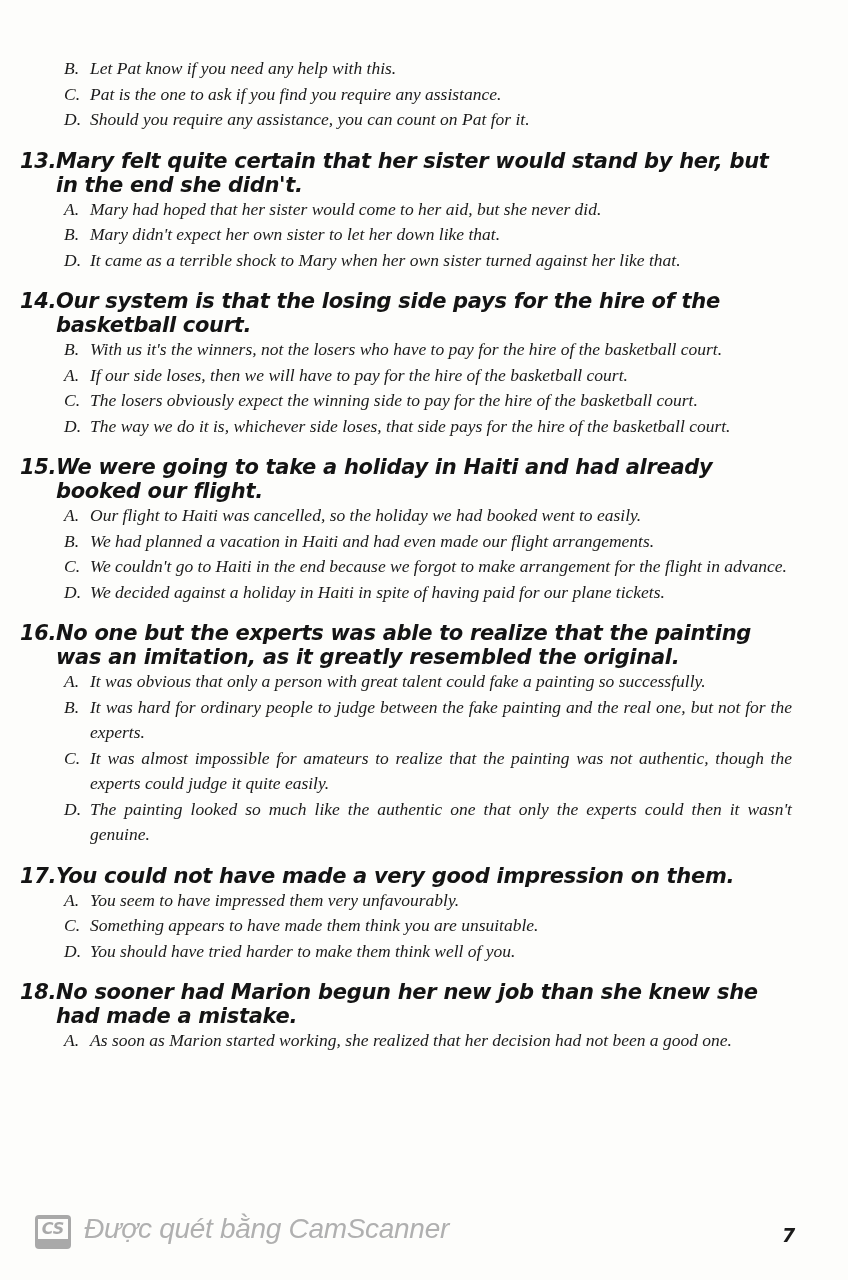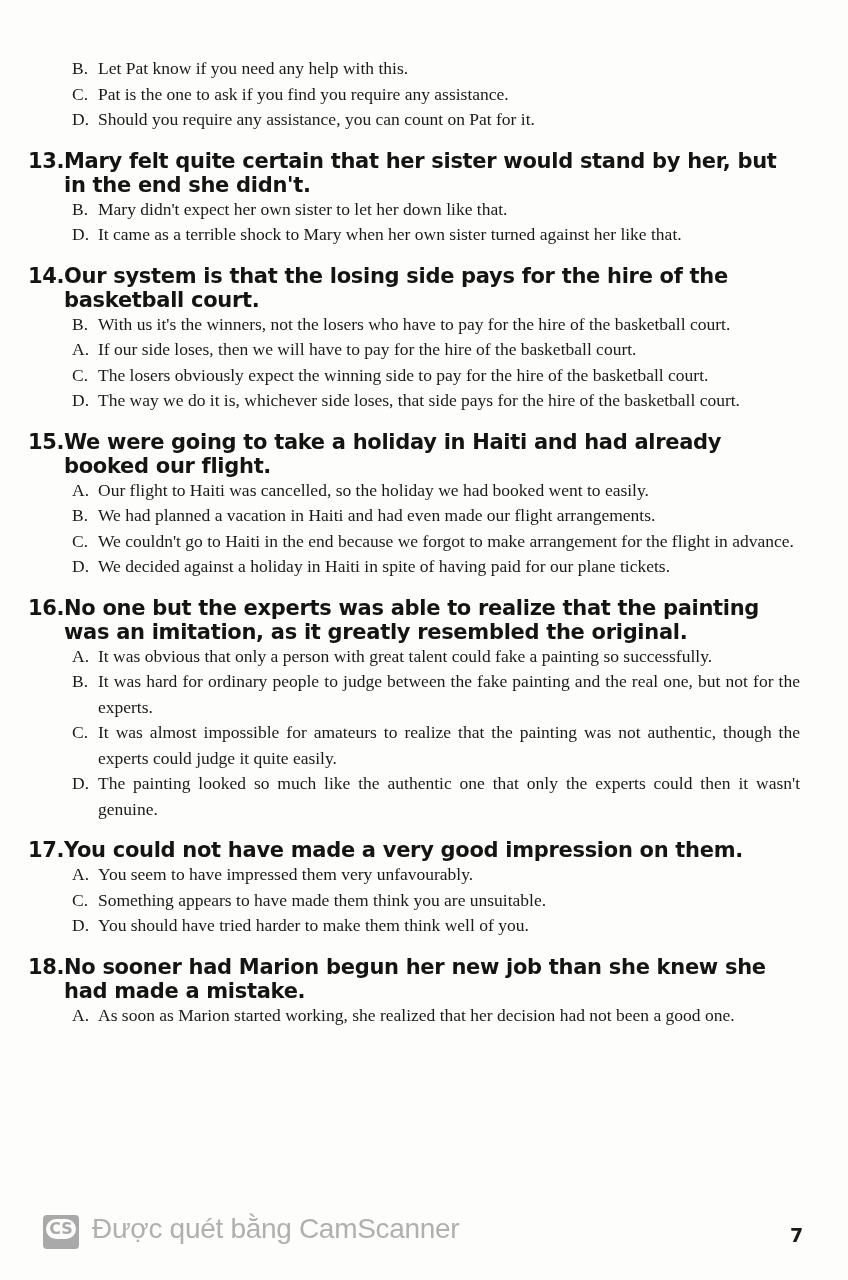--- a/index.html
+++ b/index.html
@@ -3,21 +3,21 @@
 <meta charset="utf-8">
 <style>
   html, body { margin: 0; padding: 0; }
   body {
     width: 848px; height: 1280px; overflow: hidden;
     background: #fdfdfb;
     position: relative;
     color: #1a1a1a;
   }
   .page {
-    position: absolute; left: 8px; top: 0; width: 840px; height: 1280px;
+    position: absolute; left: 0; top: 0; width: 840px; height: 1280px; font-style: italic;
   }
   .content {
     position: absolute; left: 20px; top: 56px; width: 772px;
   }
   .q {
     font-family: "DejaVu Sans", sans-serif;
     font-weight: bold;
     font-size: 21px;
     line-height: 24px;
     color: #141414;
@@ -38,21 +38,21 @@
   }
   .opt .letter { display: inline-block; width: 26px; text-indent: 0; }
   .footer-logo {
     position: absolute; left: 35px; top: 1215px; width: 36px; height: 34px;
     border-radius: 4px; background: #a9a9a9;
     display: flex; align-items: flex-start; justify-content: center;
   }
   .footer-logo .cs {
     margin-top: 4px; width: 30px; height: 20px; background: #fdfdfb;
     color: #a9a9a9; font-family: "DejaVu Sans", sans-serif; font-weight: bold;
-    font-size: 16px; line-height: 20px; text-align: center; border-radius: 10px;
+    font-size: 16px; line-height: 20px; text-align: center; border-radius: 0;
   }
   .footer-text {
     position: absolute; left: 84px; top: 1213px;
     font-family: "Liberation Sans", sans-serif;
     font-size: 28px; color: #b0b0b0; letter-spacing: -0.3px;
   }
   .page-num {
     position: absolute; left: 782px; top: 1224px;
     font-family: "DejaVu Sans", sans-serif; font-weight: bold;
     font-size: 19px; color: #1a1a1a;
@@ -65,20 +65,21 @@
   <div class="content">
 
     <div>
       <div class="opt"><span class="letter">B.</span><span>Let Pat know if you need any help with this.</span></div>
       <div class="opt"><span class="letter">C.</span><span>Pat is the one to ask if you find you require any assistance.</span></div>
       <div class="opt"><span class="letter">D.</span><span>Should you require any assistance, you can count on Pat for it.</span></div>
     </div>
 
     <div>
       <div class="q"><span class="num">13.</span><span>Mary felt quite certain that her sister would stand by her, but in the end she didn't.</span></div>
+      <div class="opt"><span class="letter">A.</span><span>Mary had hoped that her sister would come to her aid, but she never did.</span></div>
       <div class="opt"><span class="letter">B.</span><span>Mary didn't expect her own sister to let her down like that.</span></div>
       <div class="opt"><span class="letter">D.</span><span>It came as a terrible shock to Mary when her own sister turned against her like that.</span></div>
     </div>
 
     <div>
       <div class="q"><span class="num">14.</span><span>Our system is that the losing side pays for the hire of the basketball court.</span></div>
       <div class="opt"><span class="letter">B.</span><span>With us it's the winners, not the losers who have to pay for the hire of the basketball court.</span></div>
       <div class="opt"><span class="letter">A.</span><span>If our side loses, then we will have to pay for the hire of the basketball court.</span></div>
       <div class="opt"><span class="letter">C.</span><span>The losers obviously expect the winning side to pay for the hire of the basketball court.</span></div>
       <div class="opt"><span class="letter">D.</span><span>The way we do it is, whichever side loses, that side pays for the hire of the basketball court.</span></div>

